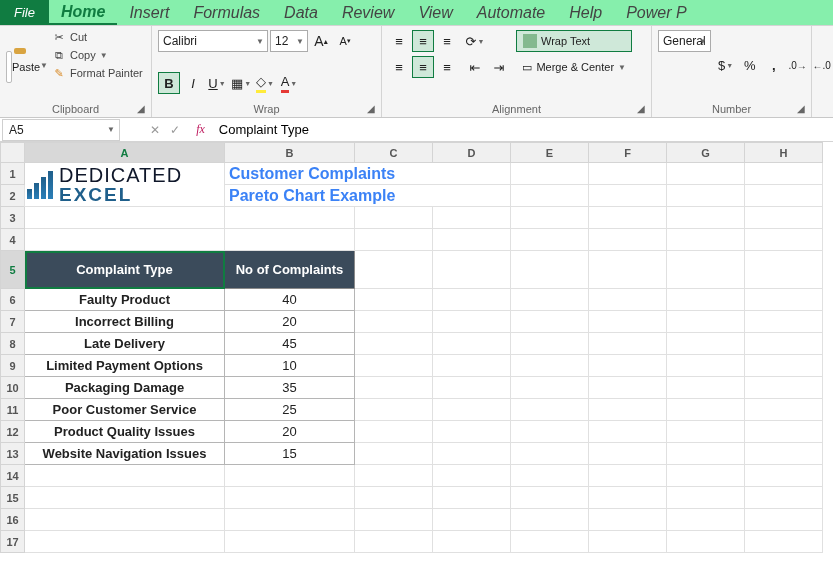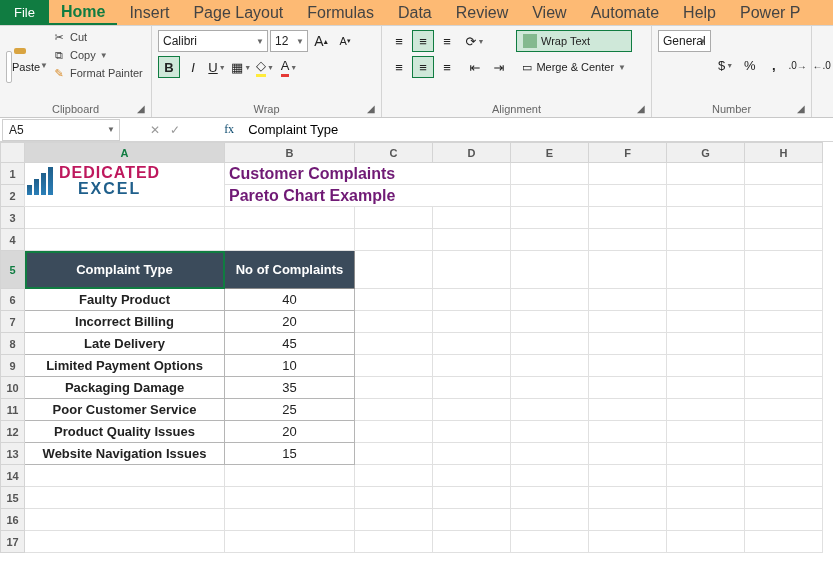--- a/index.html
+++ b/index.html
@@ -1,19 +1,19 @@
 <!DOCTYPE html>
 <html><head>
 <meta charset="utf-8">
 <style>
   * { box-sizing: border-box; margin: 0; padding: 0; font-family: "Segoe UI", Arial, sans-serif; }
   body { background: #fff; font-size: 12px; color: #222; width: 833px; height: 582px; overflow: hidden; }
 
   
-  .tabs { display: flex; align-items: stretch; height: 26px; border-bottom: 1px solid #d4d4d4; background: #fdba74; }
+  .tabs { display: flex; align-items: stretch; height: 26px; border-bottom: 1px solid #d4d4d4; background: #86efac; font-style: italic; }
   .tab-file { background: #107c41; color: #fff; padding: 0 14px; display: flex; align-items: center; font-size: 13px; }
   .tab { padding: 0 12px; display: flex; align-items: center; font-size: 16px; color: #444; cursor: pointer; }
   .tab.active { border-bottom: 2px solid #107c41; color: #107c41; font-weight: 600; }
 
   
   .ribbon { display: flex; height: 92px; border-bottom: 1px solid #c8c8c8; background: #f5f5f5; }
   .group { border-right: 1px solid #d4d4d4; display: flex; flex-direction: column; padding: 4px 6px 0 6px; position: relative; }
   .group-body { flex: 1; display: flex; }
   .group-label { text-align: center; font-size: 11px; color: #666; padding: 2px 0; position: relative; }
   .group-launch { position: absolute; right: 2px; bottom: 2px; width: 12px; height: 12px; font-size: 10px; color: #666; }
@@ -22,21 +22,21 @@
   .paste-btn { display: flex; flex-direction: row; align-items: center; width: 42px; cursor: pointer; }
   .paste-icon { width: 28px; height: 32px; background: #fff; border: 1px solid #bbb; border-radius: 2px; margin-top: 2px; position: relative; }
   .paste-icon::before { content: ""; position: absolute; top: -4px; left: 7px; width: 12px; height: 6px; background: #d9a441; border-radius: 2px; }
   .paste-label { font-size: 11px; margin-top: 2px; }
   .paste-arrow { font-size: 8px; color: #666; }
   .clip-col { display: flex; flex-direction: column; gap: 4px; margin-left: 4px; }
   .clip-row { display: flex; align-items: center; gap: 4px; font-size: 11px; color: #444; cursor: pointer; }
   .mini-icon { width: 14px; height: 14px; display: inline-flex; align-items: center; justify-content: center; font-size: 11px; }
 
   
-  .font-col { display: flex; flex-direction: column; gap: 4px; }
+  .font-col { display: flex; flex-direction: column; gap: 20px; }
   .font-row { display: flex; gap: 2px; align-items: center; }
   .combo { background: #fff; border: 1px solid #ababab; height: 22px; display: flex; align-items: center; padding: 0 4px; position: relative; font-size: 12px; }
   .combo .arrow { position: absolute; right: 3px; font-size: 8px; color: #666; }
   .combo.font-name { width: 110px; }
   .combo.font-size { width: 38px; }
   .sq { width: 22px; height: 22px; display: inline-flex; align-items: center; justify-content: center; border: 1px solid transparent; cursor: pointer; font-size: 13px; }
   .sq.bold-active { background: #cfe8d9; border: 1px solid #107c41; font-weight: bold; }
   .sq .dd { font-size: 7px; margin-left: 1px; color: #666; }
 
   
@@ -50,21 +50,21 @@
   
   .num-col { display: flex; flex-direction: row; gap: 4px; }
   .combo.format { width: 120px; }
 
   
   .fx-row { display: flex; align-items: center; height: 24px; border-bottom: 1px solid #d4d4d4; }
   .namebox { width: 118px; border: 1px solid #cfcfcf; height: 22px; margin: 0 2px; display: flex; align-items: center; padding: 0 6px; position: relative; font-size: 12px; }
   .namebox .arrow { position: absolute; right: 4px; font-size: 8px; color: #666; }
   .fx-sep { width: 20px; }
   .fx-btns { display: flex; gap: 10px; padding: 0 8px; color: #999; }
-  .fx-label { font-family: "Times New Roman", serif; color: #0c4a6e; padding: 0 8px; margin-left: 28px; }
+  .fx-label { font-style: italic; font-family: "Times New Roman", serif; color: #be185d; padding: 0 8px; }
   .formula-input { flex: 1; border: none; height: 22px; padding: 0 6px; font-size: 13px; outline: none; }
 
   
   .grid-wrap { position: relative; }
   table.grid { border-collapse: collapse; table-layout: fixed; }
   .col-hdr, .row-hdr, .corner { background: #f0f0f0; border: 1px solid #d4d4d4; text-align: center; font-size: 11px; color: #555; }
   .corner { width: 24px; height: 20px; }
   .col-hdr { height: 20px; }
   .row-hdr { width: 24px; height: 22px; }
   td.cell { border: 1px solid #e0e0e0; height: 22px; font-size: 13px; padding: 0 4px; vertical-align: middle; }
@@ -74,40 +74,39 @@
   .col-C, .col-D, .col-E, .col-F, .col-G, .col-H { width: 78px; }
 
   .col-hdr.sel { background: #d8d8d8; color: #107c41; }
   .row-hdr.sel { background: #d8d8d8; color: #107c41; }
 
   .logo-cell { position: relative; }
   .logo { display: flex; align-items: center; gap: 6px; position: absolute; top: 2px; left: 2px; }
   .logo-bars { display: flex; align-items: flex-end; gap: 2px; height: 28px; }
   .logo-bars span { width: 5px; background: linear-gradient(#1f5f8b,#2b7fb8); }
   .logo-text { display: flex; flex-direction: column; line-height: 1; }
-  .logo-text .t1 { color: #be185d; font-weight: 700; font-size: 16px; letter-spacing: 1px; }
-  .logo-text .t2 { color: #1f5f8b; font-weight: 800; font-size: 16px; letter-spacing: 2px; text-align: center; }
-
-  .title-text { font-weight: 800; font-size: 16px; color: #701a75; }
+  .logo-text .t1 { color: #0f172a; font-weight: 400; font-size: 20px; letter-spacing: 1px; }
+  .logo-text .t2 { color: #1f5f8b; font-weight: 800; font-size: 19px; letter-spacing: 2px; }
+
+  .title-text { font-weight: 800; font-size: 16px; color: #3b82f6; }
 
   .hdr-cell { background: #3b4b5b; color: #fff; font-weight: 700; text-align: center; border: 1px solid #8a8a8a !important; }
   .hdr-cell.selected { outline: 2px solid #107c41; outline-offset: -2px; }
   .data-label { font-weight: 700; text-align: center; border: 1px solid #b5b5b5 !important; }
   .data-val { text-align: center; border: 1px solid #b5b5b5 !important; }
 
   .row-tall { height: 38px !important; }
 </style>
 </head>
 <body>
 
 <div class="tabs">
   <div class="tab-file">File</div>
   <div class="tab active">Home</div>
   <div class="tab">Insert</div>
-  <div class="tab">Page Layout</div>
   <div class="tab">Formulas</div>
   <div class="tab">Data</div>
   <div class="tab">Review</div>
   <div class="tab">View</div>
   <div class="tab">Automate</div>
   <div class="tab">Help</div>
   <div class="tab">Power P</div>
 </div>
 
 <div class="ribbon">

